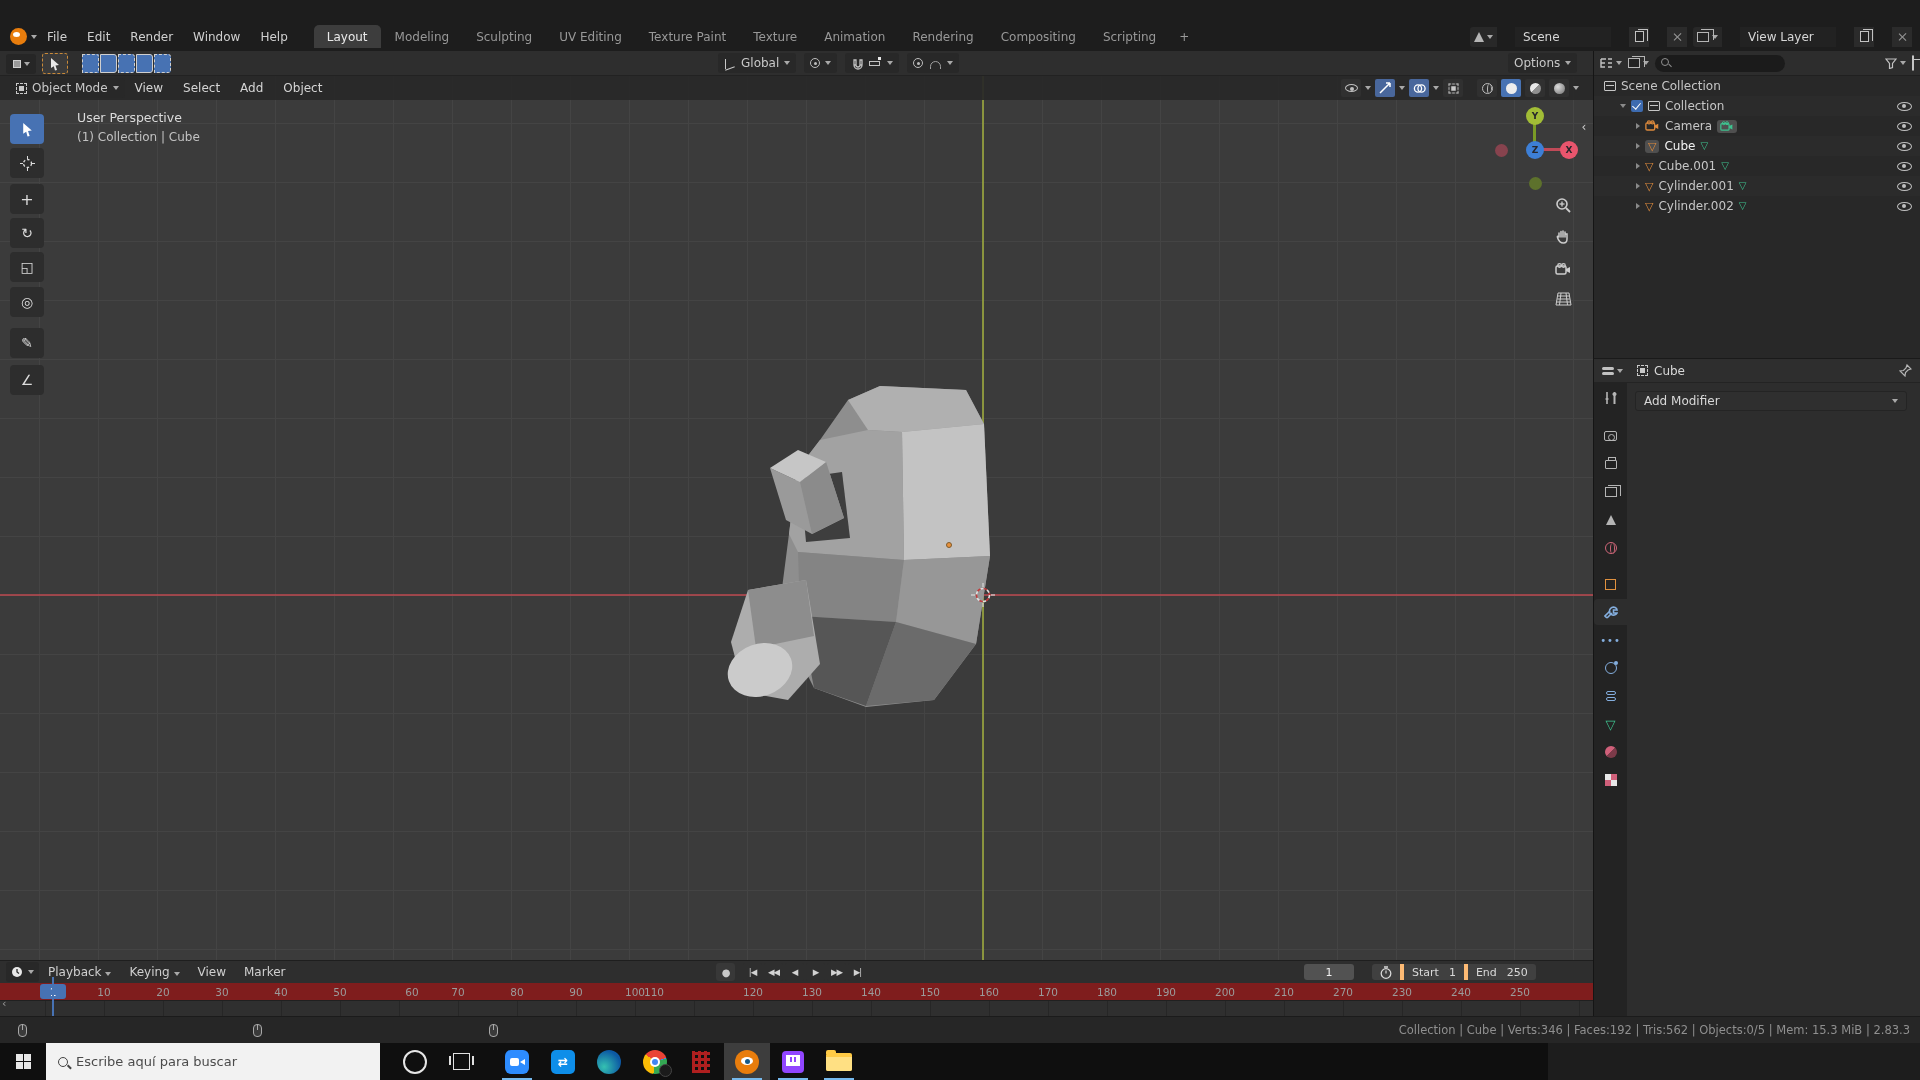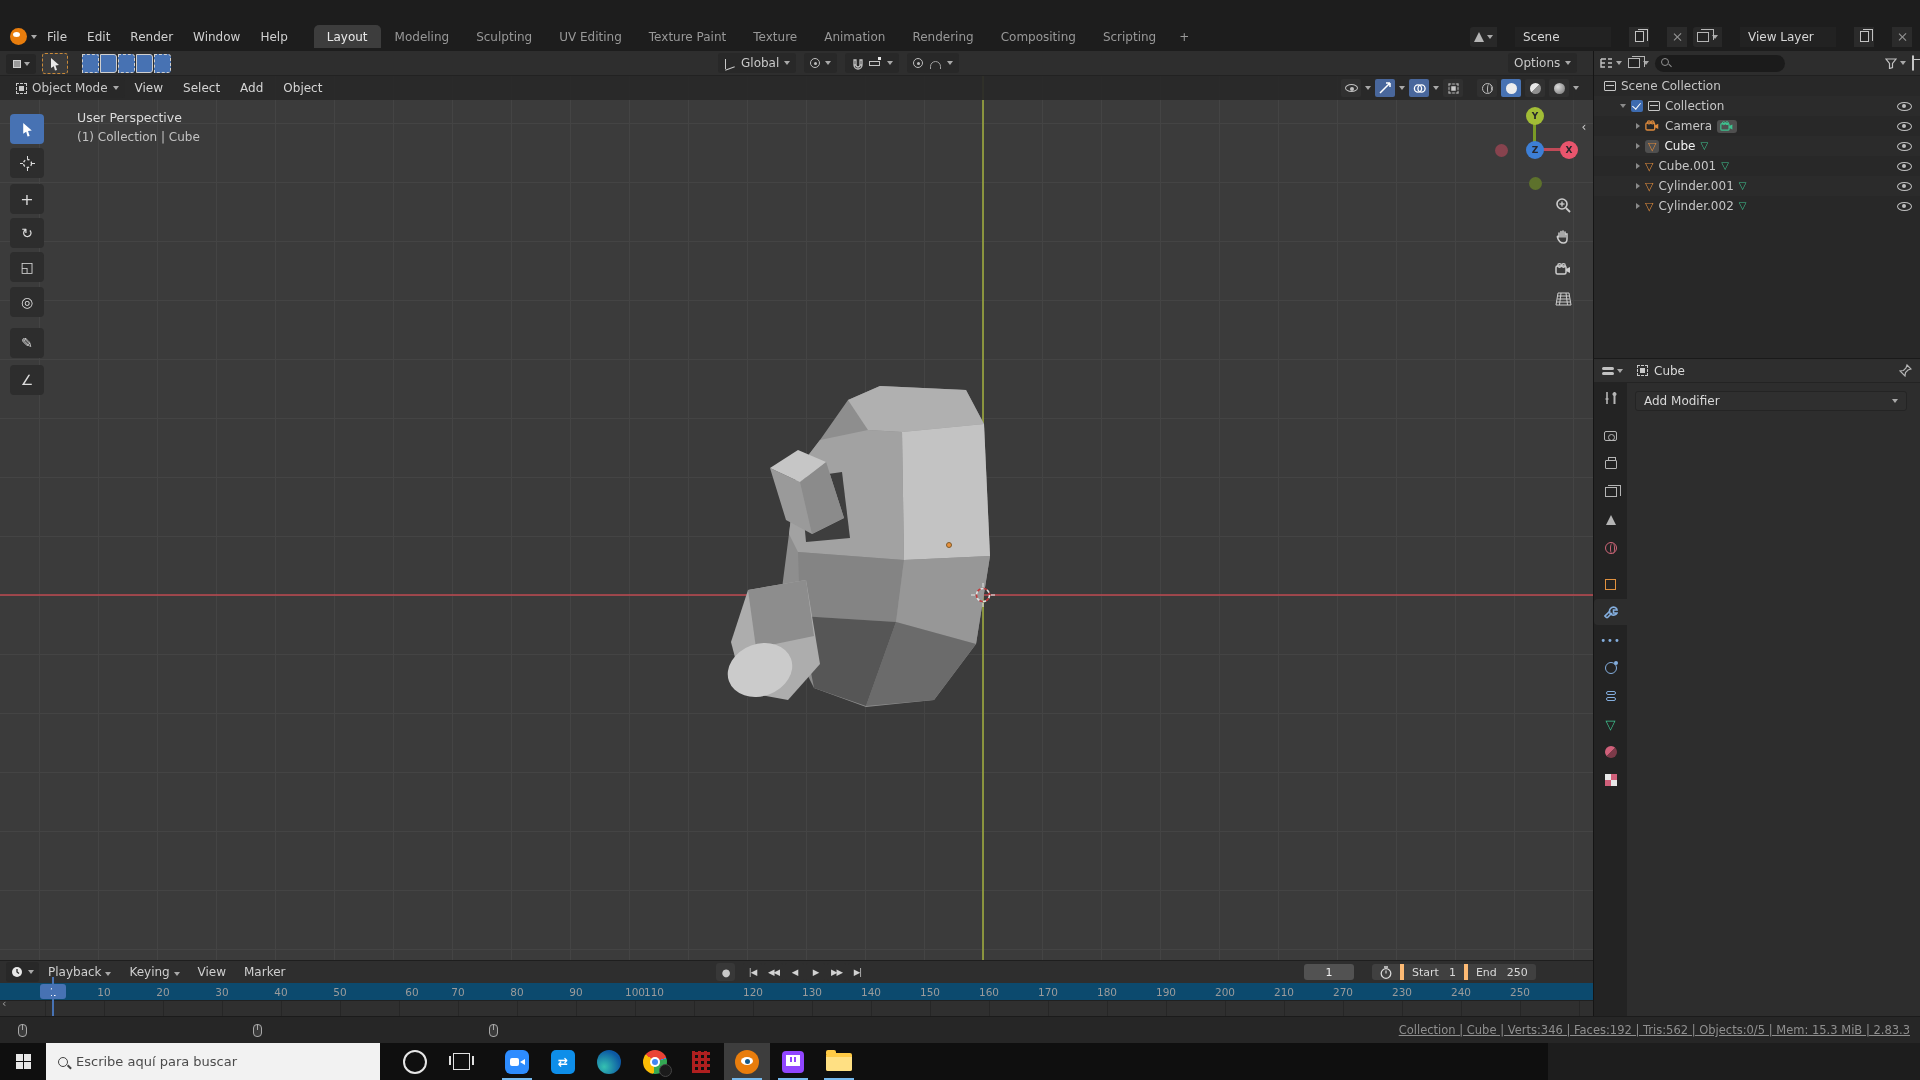--- a/index.html
+++ b/index.html
@@ -119,21 +119,21 @@
   .tl-menu { padding:0 9px; color:#cfcfcf; }
   .transport { position:absolute; left:716px; top:2px; display:flex; gap:2px; }
   .tr-btn { min-width:19px; height:18px; background:#2e2e2e; border-radius:2px; display:flex; align-items:center; justify-content:center;
     color:#d2d2d2; font-size:8.5px; letter-spacing:-1px; padding:0 2px;}
   .tr-btn.rec { color:#c9c9c9; font-size:10px; margin-right:6px; background:#383838; border-radius:3px;}
   .frame-field { position:absolute; left:1304px; top:3px; width:50px; height:16px; background:#525252; border-radius:3px;
     color:#f0f0f0; display:flex; align-items:center; justify-content:center; font-size:11px; }
   .range-group { position:absolute; left:1372px; top:3px; height:16px; display:flex; background:#404040; border-radius:3px; overflow:hidden; align-items:center;}
   .range-seg { padding:0 8px; font-size:11px; color:#d8d8d8; display:flex; gap:10px; height:100%; align-items:center; }
   .range-seg + .range-seg { border-left:4px solid #fdba74; }
-  .tl-ruler { position:absolute; left:0; top:22px; width:1593px; height:18px; background:#0c4a6e; border-bottom:1px solid #202020; }
+  .tl-ruler { position:absolute; left:0; top:22px; width:1593px; height:18px; background:#7f1d1d; border-bottom:1px solid #202020; }
   .tick { position:absolute; top:3px; transform:translateX(-50%); color:#9b9b9b; font-size:10.5px; }
   .cur-frame { position:absolute; left:40px; top:1px; width:26px; height:15px; background:#4772b3; border-radius:3px;
     color:#fff; font-size:10.5px; display:flex; align-items:center; justify-content:center; }
   .playhead { position:absolute; left:52px; top:16px; width:2px; height:40px; background:#4772b3; }
   .tl-tracks { position:absolute; left:0; top:40px; width:1593px; height:16px; background:#2f2f2f;
     background-image:linear-gradient(90deg,#262626 1px, transparent 1px); background-size:59px 16px; background-position:45px 0; }
   .tl-collapse { position:absolute; left:2px; top:36px; color:#9a9a9a; font-size:11px; }
 
   
   .outliner { left:1593px; top:51px; width:327px; height:307px; background:#282828; border-left:1px solid #151515; }
@@ -185,21 +185,21 @@
   .ic-layers::after{ content:""; position:absolute; left:2.5px; top:-3.5px; width:12px; height:10px; border:1.3px solid #b5b5b5; border-left:none; border-bottom:none;}
   .ic-scene { width:0; height:0; border-left:5px solid transparent; border-right:5px solid transparent; border-bottom:10px solid #b5b5b5; position:relative;}
   .ic-dots::before { content:"•••"; color:#84aede; font-size:10px; letter-spacing:1px;}
   .ic-links { display:flex; flex-direction:column; gap:2px;}
   .ic-links span { width:10px; height:4px; border:1.2px solid #84aede; border-radius:2px; }
 
   
   .statusbar { left:0; top:1016px; width:1920px; height:27px; background:#262626; border-top:1px solid #1b1b1b; display:flex; align-items:center; }
   .mouse-hint { position:absolute; top:7px; width:9px; height:13px; border:1.3px solid #a8a8a8; border-radius:4px; background:#3a3a3a; }
   .mouse-hint::after { content:""; position:absolute; left:3px; top:0; width:1.2px; height:5px; background:#a8a8a8; }
-  .stats { margin-left:auto; margin-right:10px; color:#8f8f8f; font-size:11.5px;text-decoration:underline; }
+  .stats { margin-left:auto; margin-right:10px; color:#8f8f8f; font-size:11.5px; }
 
   
   .taskbar { left:0; top:1043px; width:1548px; height:37px; background:#0f0f0f; display:flex; align-items:stretch; }
   .tb-btn { width:46px; display:flex; align-items:center; justify-content:center; position:relative; }
   .win-logo { width:15px; height:15px; display:grid; grid-template-columns:7px 7px; grid-template-rows:7px 7px; gap:1px; }
   .win-logo span { background:#e8e8e8; }
   .tb-search { width:334px; background:#f2f2f2; display:flex; align-items:center; padding-left:12px; gap:8px; }
   .tb-search .mag2 { width:10px; height:10px; border:1.6px solid #444; border-radius:50%; position:relative; flex:none;}
   .tb-search .mag2::after { content:""; position:absolute; left:8px; top:8px; width:5px; height:1.6px; background:#444; transform:rotate(45deg);}
   .tb-search input { border:none; outline:none; background:transparent; font-size:13px; color:#333; width:270px; font-family:"DejaVu Sans",sans-serif;}

